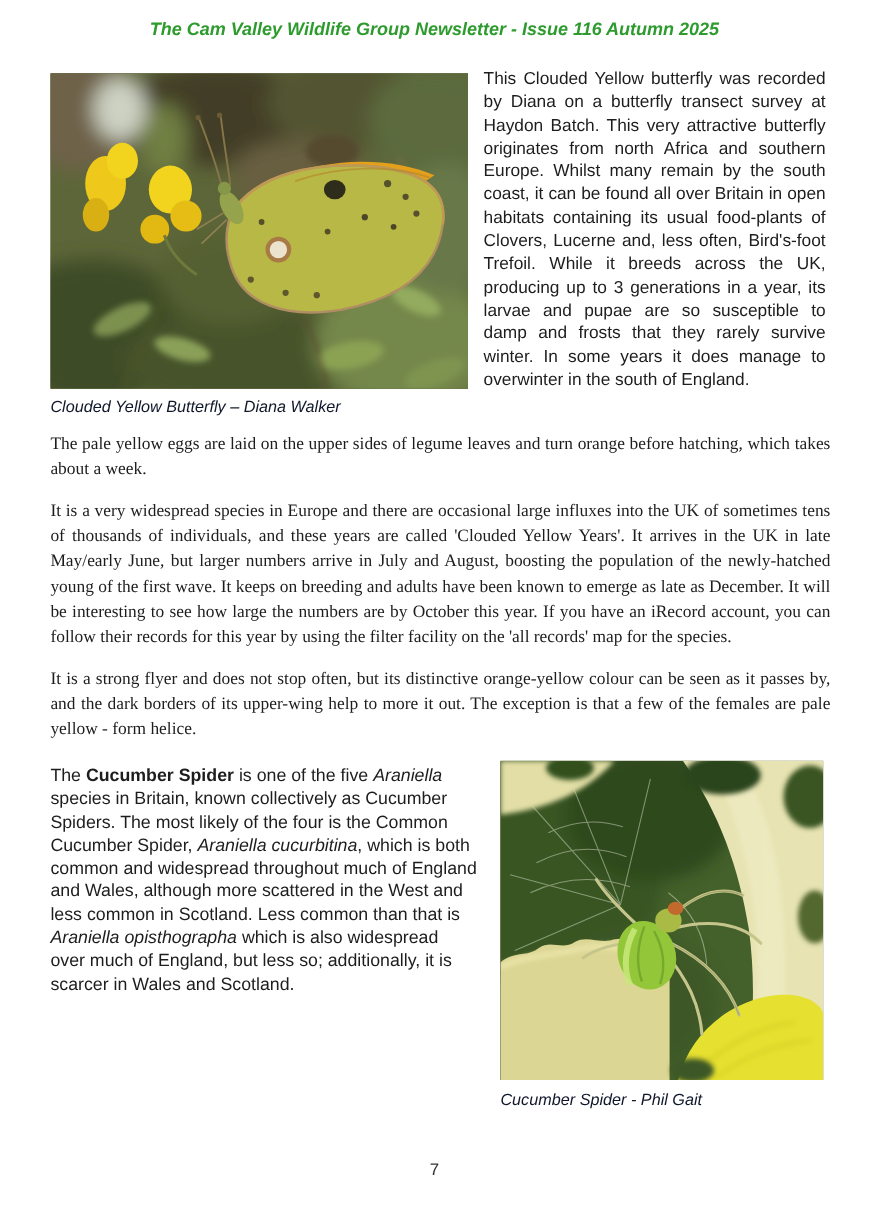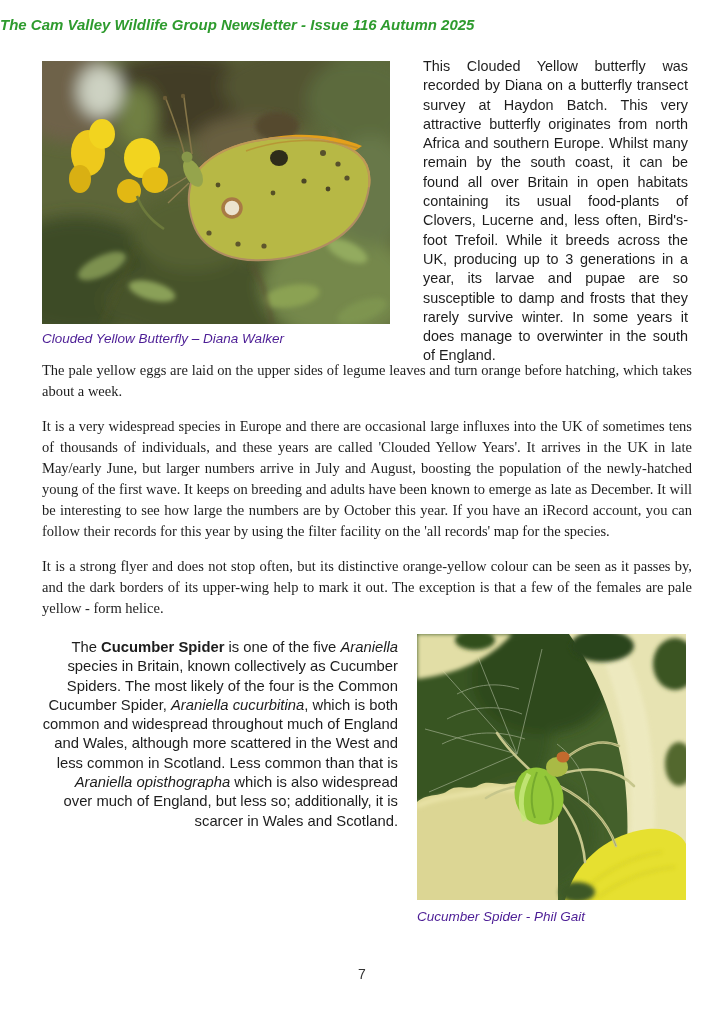--- a/index.html
+++ b/index.html
@@ -6,47 +6,47 @@
   .page {
     position:relative;
     width:724px; height:1024px;
     background:#ffffff;
     font-family:"Liberation Sans", sans-serif;
     color:#1d1d1d;
     overflow:hidden;
   }
   .header {
     position:absolute; top:16px; left:0; right:0;
-    text-align:left;
+    text-align:center;
     font-style:italic; font-weight:600;
     font-size:15px;
     color:#2e9b2e;
   }
-  .row1 { position:absolute; top:61px; left:42px; width:646px; display:flex;gap:20px; }
+  .row1 { position:absolute; top:61px; left:42px; width:646px; display:flex; }
   .photo { flex:none; overflow:hidden; background:#55602f; }
   .photo svg { display:block; }
   .butterfly { width:348px; height:263px; }
   .col1-text {
     width:285px; margin-left:13px; margin-top:-4px;
     text-align:justify;
     font-size:14.4px; line-height:19.3px;
   }
-  .caption { font-style:italic; font-size:13.5px; color:#4c1d95; }
+  .caption { font-style:italic; font-size:13.5px; color:#0f172a; }
   .caption1 { position:absolute; top:331px; left:42px; }
   .flow { position:absolute; top:360px; left:42px; width:650px;font-family:Liberation Serif, serif; }
   .flow p {
     margin:0 0 14px 0;
     text-align:justify;
     font-size:14.5px; line-height:21px;
   }
   .row2 { position:absolute; top:634px; left:42px; width:646px; display:flex; }
   .col2-text {
     width:356px; padding-top:4px;
     font-size:14.8px; line-height:19.3px;
-    text-align:right;
+    text-align:left;
   }
   .col2-text .bold { font-weight:bold; }
   .col2-text .ital { font-style:italic; }
   .spider-col { margin-left:19px; width:269px; }
   .spider { width:269px; height:266px; }
   .caption2 { margin-top:9px; width:269px; }
   .page-number {
     position:absolute; top:966px; left:0; right:0;
     text-align:center; font-size:14px; color:#333;
   }
@@ -133,21 +133,21 @@
       </svg>
     </div>
     <div class="col1-text">This Clouded Yellow butterfly was recorded by Diana on a butterfly transect survey at Haydon Batch.  This very attractive butterfly originates from north Africa and southern Europe.  Whilst many remain by the south coast, it can be found all over Britain in open habitats containing its usual food-plants of Clovers, Lucerne and, less often, Bird's-foot Trefoil.  While it breeds across the UK, producing up to 3 generations in a year, its larvae and pupae are so susceptible to damp and frosts that they rarely survive winter.  In some years it does manage to overwinter in the south of England.</div>
   </div>
 
   <div class="caption caption1">Clouded Yellow Butterfly – Diana Walker</div>
 
   <div class="flow">
     <p>The pale yellow eggs are laid on the upper sides of legume leaves and turn orange before hatching, which takes about a week.</p>
     <p>It is a very widespread species in Europe and there are occasional large influxes into the UK of sometimes tens of thousands of individuals, and these years are called 'Clouded Yellow Years'.  It arrives in the UK in late May/early June, but larger numbers arrive in July and August, boosting the population of the newly-hatched young of the first wave.  It keeps on breeding and adults have been known to emerge as late as December.  It will be interesting to see how large the numbers are by October this year.  If you have an iRecord account, you can follow their records for this year by using the filter facility on the 'all records' map for the species.</p>
-    <p>It is a strong flyer and does not stop often, but its distinctive orange-yellow colour can be seen as it passes by, and the dark borders of its upper-wing help to mark it out.  The exception is that a few of the females are pale yellow - form helice.</p>
+    <p>It is a strong flyer and does not stop often, but its distinctive orange-yellow colour can be seen as it passes by, and the dark borders of its upper-wing help to more it out.  The exception is that a few of the females are pale yellow - form helice.</p>
   </div>
 
   <div class="row2">
     <div class="col2-text"><span>The </span><span class="bold">Cucumber Spider</span><span> is one of the five </span><span class="ital">Araniella</span><span> species in Britain, known collectively as Cucumber Spiders.  The most likely of the four is the Common Cucumber Spider, </span><span class="ital">Araniella cucurbitina</span><span>, which is both common and widespread throughout much of England and Wales, although more scattered in the West and less common in Scotland.  Less common than that is </span><span class="ital">Araniella opisthographa</span><span> which is also widespread over much of England, but less so; additionally, it is scarcer in Wales and Scotland.</span></div>
     <div class="spider-col">
       <div class="photo spider">
         <svg viewBox="0 0 269 266" width="269" height="266" preserveAspectRatio="none">
           <defs>
             <filter id="pblur" x="-40%" y="-40%" width="180%" height="180%">
                 <feGaussianBlur stdDeviation="6"></feGaussianBlur>

